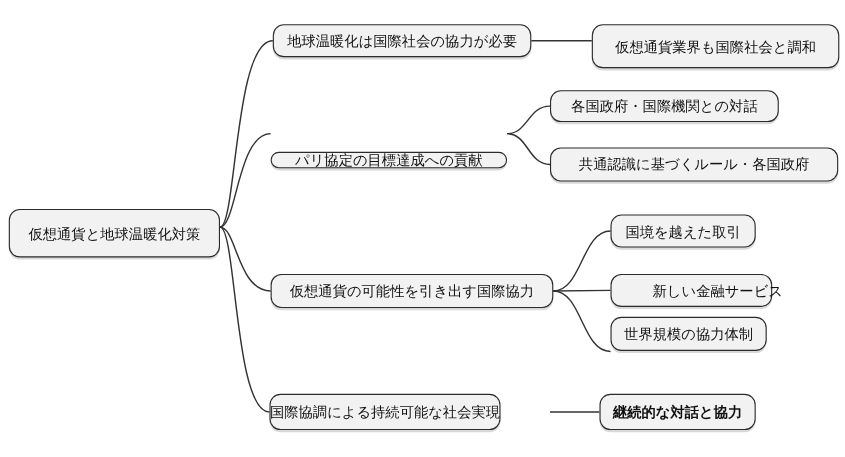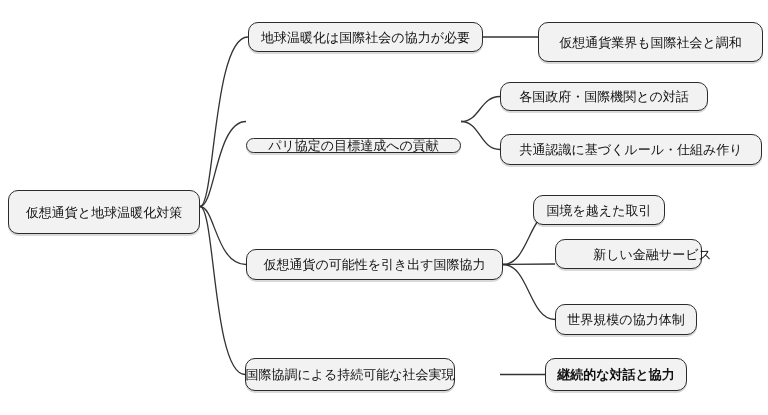--- a/index.html
+++ b/index.html
@@ -32,23 +32,23 @@
     line-height: 1;
   }
   
   .n-root  { left:   8px; top: 190px; width: 192px; height: 44px; }
   .n-b0    { left: 248px; top:  22px; width: 235px; height: 30px; }
   .n-b0c0  { left: 538px; top:  22px; width: 225px; height: 40px; }
   .n-b1    { left: 246px; top: 106px; width: 215px; height: 15px; margin-top: 32px; }
   .n-b1c0  { left: 500px; top:  82px; width: 208px; height: 29px; }
   .n-b1c1  { left: 500px; top: 134px; width: 262px; height: 31px; }
   .n-b2    { left: 246px; top: 249px; width: 257px; height: 31px; font-family: Liberation Serif, serif; }
-  .n-b2c0  { left: 533px; top: 195px; width: 132px; height: 30px; }
-  .n-b2c1  { left: 555px; top: 239px; width: 147px; height: 30px; padding-left: 48px; }
-  .n-b2c2  { left: 555px; top: 304px; width: 142px; height: 31px; }
+  .n-b2c0  { left: 555px; top: 195px; width: 132px; height: 30px; }
+  .n-b2c1  { left: 555px; top: 249px; width: 147px; height: 30px; padding-left: 48px; }
+  .n-b2c2  { left: 555px; top: 288px; width: 142px; height: 31px; }
   .n-b3    { left: 245px; top: 358px; width: 210px; height: 33px; }
   .n-b3c0  { left: 545px; top: 358px; width: 142px; height: 33px; font-weight: bold; }
 </style>
 </head>
 <body>
 
 <div class="canvas">
 
   <svg class="links" viewBox="0 0 768 415" fill="none" stroke="#333333" stroke-width="1.3">
 
@@ -69,21 +69,21 @@
     <path d="M500,374.5 L545,374.5"></path>
   </svg>
 
   <div class="node n-root">仮想通貨と地球温暖化対策</div>
 
   <div class="node n-b0">地球温暖化は国際社会の協力が必要</div>
   <div class="node n-b0c0">仮想通貨業界も国際社会と調和</div>
 
   <div class="node n-b1">パリ協定の目標達成への貢献</div>
   <div class="node n-b1c0">各国政府・国際機関との対話</div>
-  <div class="node n-b1c1">共通認識に基づくルール・仕組み作り</div>
+  <div class="node n-b1c1">共通認識に基づくルール・各国政府</div>
 
   <div class="node n-b2">仮想通貨の可能性を引き出す国際協力</div>
   <div class="node n-b2c0">国境を越えた取引</div>
   <div class="node n-b2c1">新しい金融サービス</div>
   <div class="node n-b2c2">世界規模の協力体制</div>
 
   <div class="node n-b3">国際協調による持続可能な社会実現</div>
   <div class="node n-b3c0">継続的な対話と協力</div>
 
 </div>

